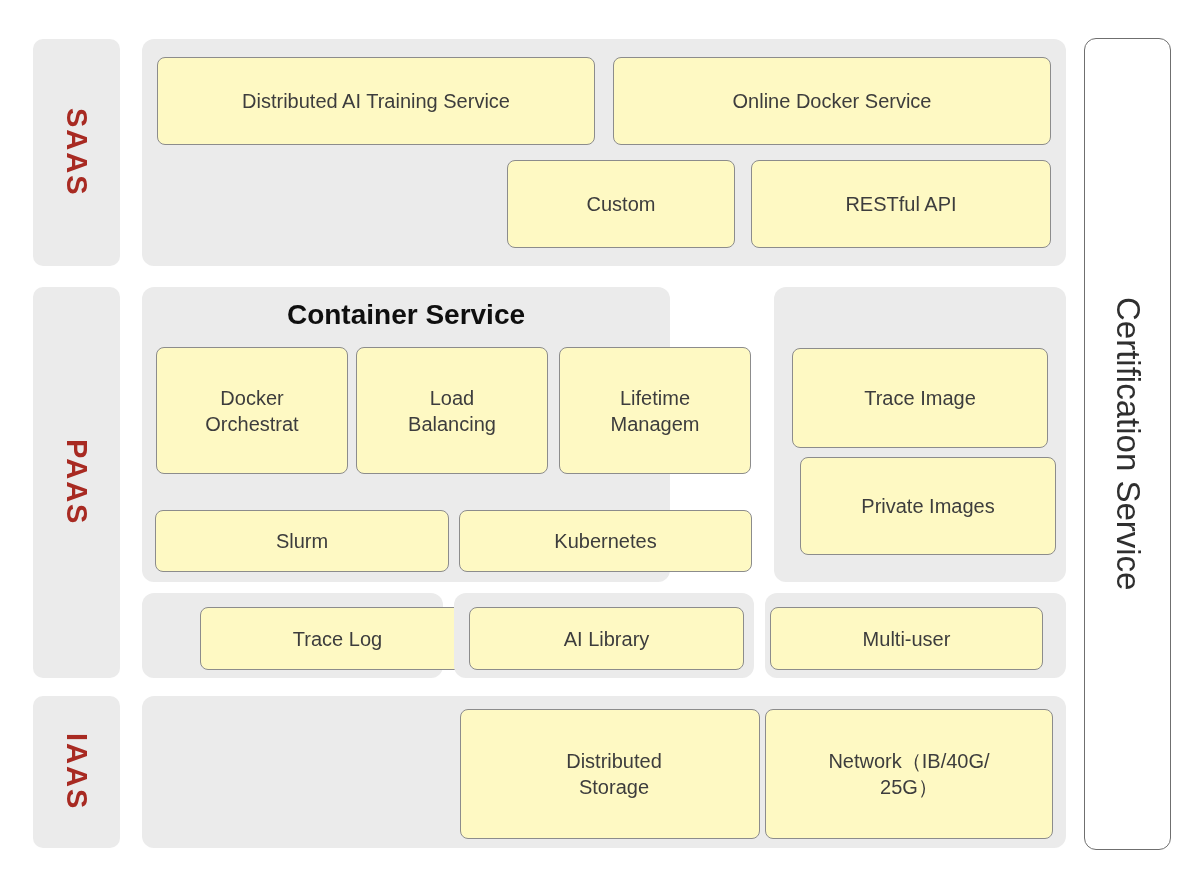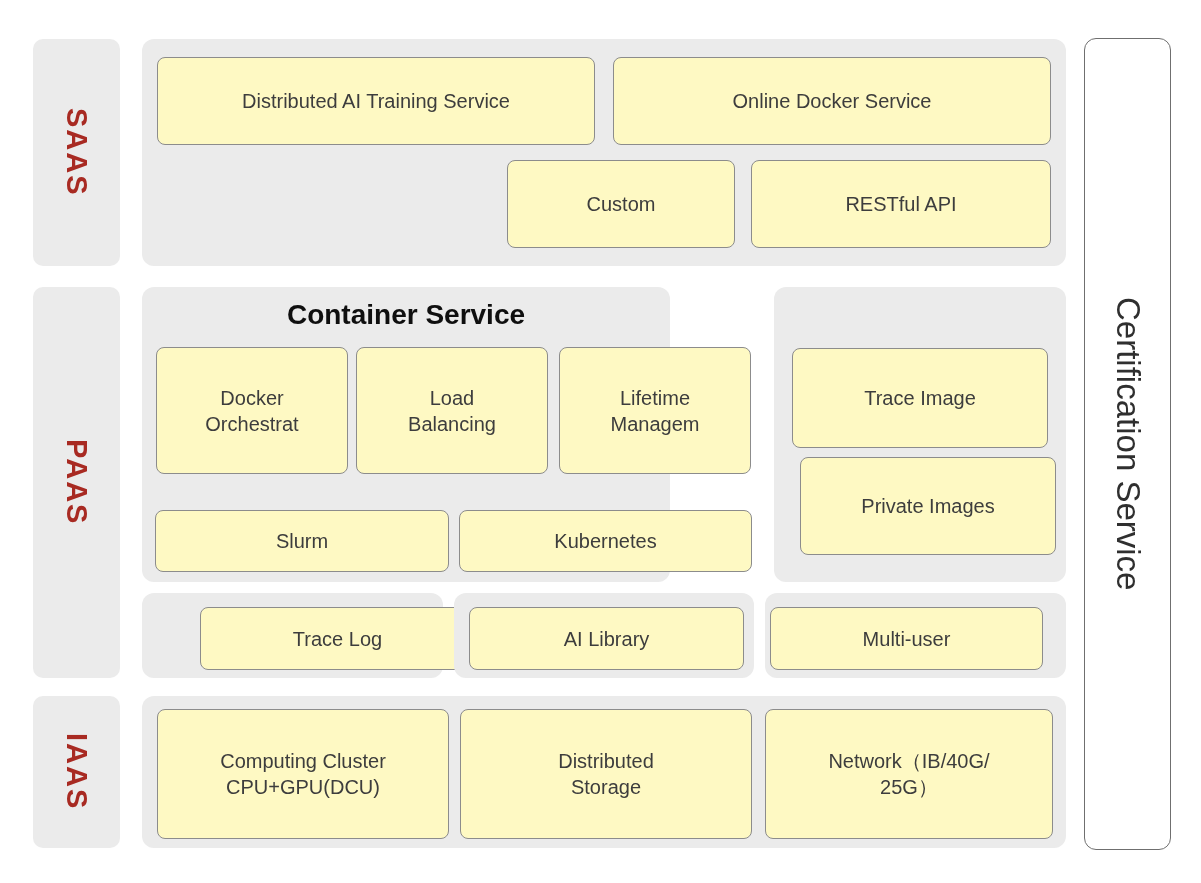--- a/index.html
+++ b/index.html
@@ -96,23 +96,21 @@
     <div class="box" style="left:15px;top:14px;width:273px;height:61px;margin-left:43px;">Trace Log</div>
   </div>
   <div class="panel" style="left:454px;top:593px;width:300px;height:85px;">
     <div class="box" style="left:15px;top:14px;width:273px;height:61px;">AI Library</div>
   </div>
   <div class="panel" style="left:765px;top:593px;width:301px;height:85px;">
     <div class="box" style="left:5px;top:14px;width:271px;height:61px;">Multi-user</div>
   </div>
 
   <div class="panel" style="left:142px;top:696px;width:924px;height:152px;">
-    <div class="box" style="left:15px;top:13px;width:290px;height:128px;">Computing Cluster
-CPU+GPU(DCU)</div>
-    <div class="box" style="left:318px;top:13px;width:290px;height:128px;">Distributed
+    <div class="box" style="left:318px;top:13px;width:290px;height:128px;padding-left:8px;">Distributed
 Storage</div>
     <div class="box" style="left:623px;top:13px;width:286px;height:128px;">Network（IB/40G/
 25G）</div>
   </div>
 
   <div class="cert-bar">
     <span class="cert-text">Certification Service</span>
   </div>
 
 </div>

